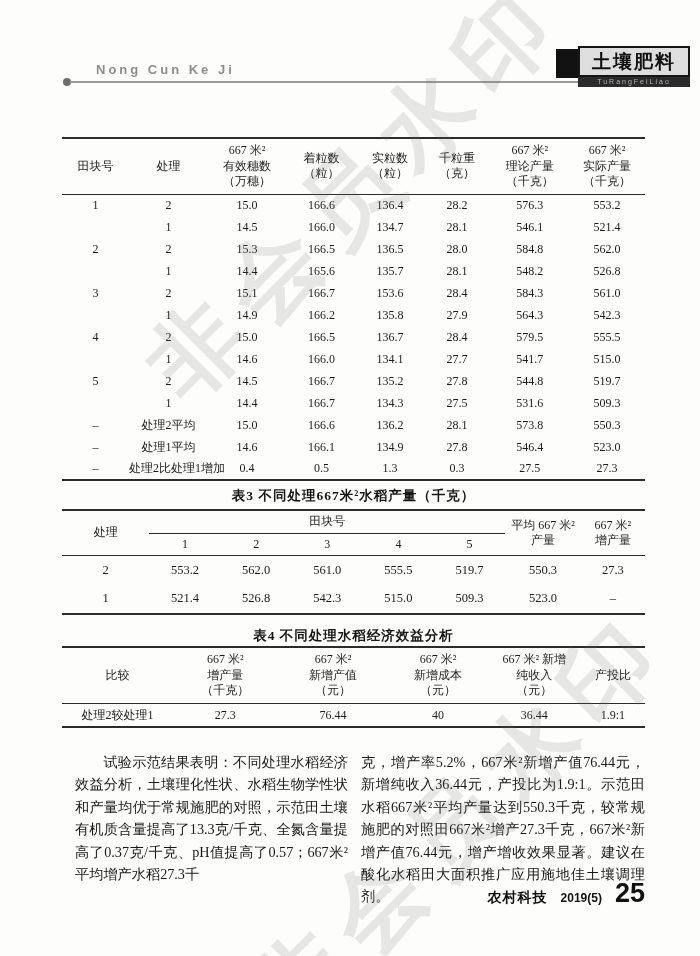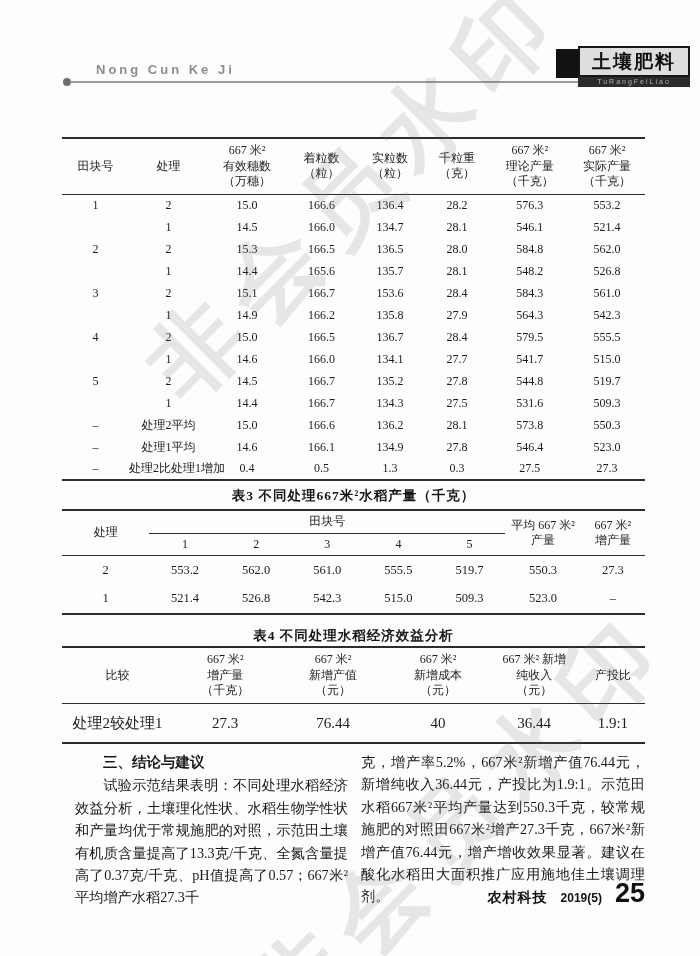--- a/index.html
+++ b/index.html
@@ -67,21 +67,21 @@
     border-top:2px solid #2c2c2c; border-bottom:2px solid #2c2c2c;
   }
   thead { border-bottom:1.6px solid #2c2c2c; }
   th {
     font-weight:normal; text-align:center; vertical-align:middle;
     white-space:pre-line; line-height:1.3; padding:4px 0;
   }
   td { text-align:center; vertical-align:middle; white-space:nowrap; }
   #table2 td { height:22px; }
   #table3 td { height:29px; font-size:12.5px; }
-  #table4 td { height:40px; font-size:15px; }
+  #table4 td { height:24px; font-size:12px; }
   #table3 th.group { border-bottom:1.2px solid #2c2c2c; padding:3px 0; }
   #table3 th { padding:3px 0; }
   .tbl-note {
     text-align:right; font-size:11.5px; font-weight:bold;
     margin-top:5px; color:#222; letter-spacing:0.3px;
   }
 
   
   .article-col {
     position:absolute; top:751px;
@@ -401,21 +401,20 @@
             <td>76.44</td>
             <td>40</td>
             <td>36.44</td>
             <td>1.9:1</td>
           </tr>
         </tbody>
     </table>
   </div>
 
   <div class="article-col col-left">
-    <div class="section-heading">三、结论与建议</div>
     <div class="para-indent">试验示范结果表明：不同处理水稻经济效益分析，土壤理化性状、水稻生物学性状和产量均优于常规施肥的对照，示范田土壤有机质含量提高了13.3克/千克、全氮含量提高了0.37克/千克、pH值提高了0.57；667米²平均增产水稻27.3千</div>
   </div>
   <div class="article-col col-right">
     <div>克，增产率5.2%，667米²新增产值76.44元，新增纯收入36.44元，产投比为1.9:1。示范田水稻667米²平均产量达到550.3千克，较常规施肥的对照田667米²增产27.3千克，667米²新增产值76.44元，增产增收效果显著。建议在酸化水稻田大面积推广应用施地佳土壤调理剂。</div>
   </div>
 
   <div class="footer">
     <span class="footer-journal">农村科技</span>
     <span class="footer-issue">2019(5)</span>
     <span class="footer-page">25</span>

